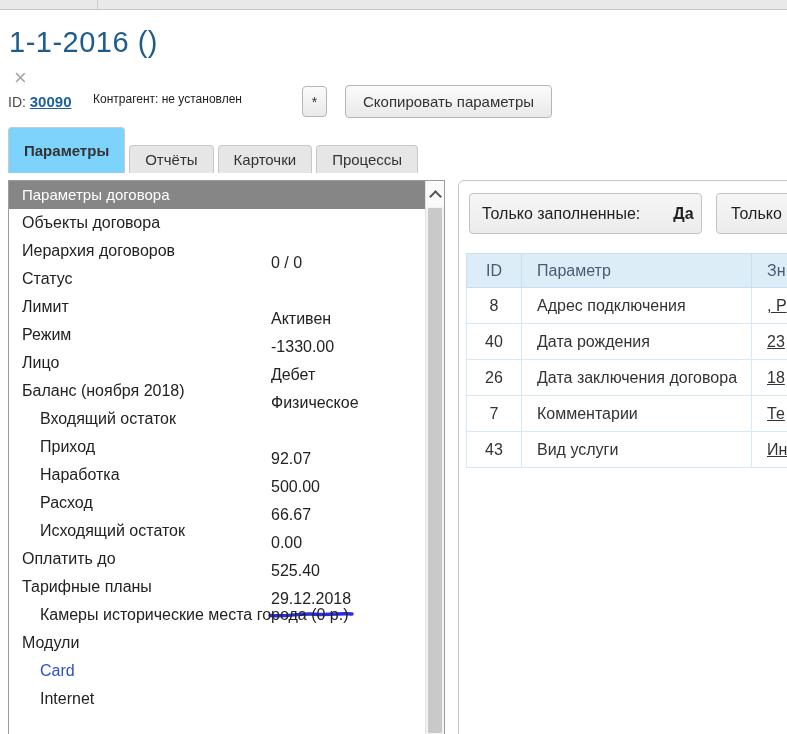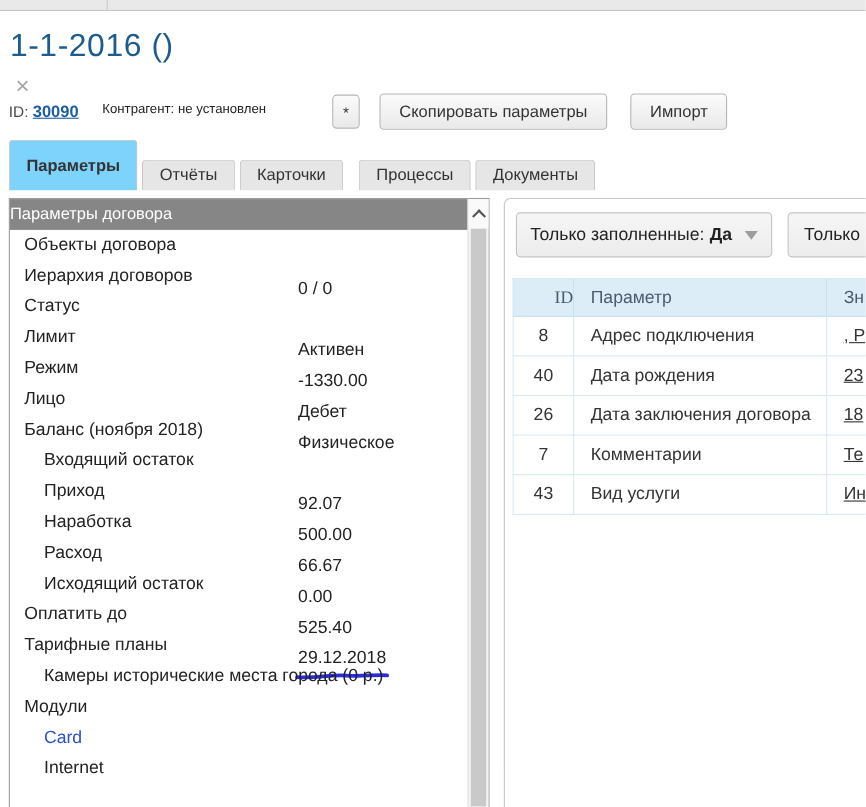--- a/index.html
+++ b/index.html
@@ -26,54 +26,54 @@
   .ast{position:absolute;left:302px;top:2px;width:25px;height:31px;font-size:14px;line-height:14px;}
   .copy{position:absolute;left:345px;top:1px;height:33px;padding:0 17px;}
   .imp{position:absolute;left:573px;top:1px;height:33px;padding:0 17px;}
 
   
   .tabs{position:absolute;left:8px;top:127px;height:46px;display:flex;align-items:flex-end;}
   .tab{box-sizing:border-box;height:28px;background:#e6e6e6;border:1px solid #c9c9c9;border-bottom:none;
        border-radius:4px 4px 0 0;padding:0 15px;font-size:15px;color:#333;display:flex;align-items:center;
        margin-right:4px;cursor:pointer;white-space:nowrap;}
   .tab.active{height:46px;background:#7dd3fc;font-weight:bold;}
-  .tab.gap-before{margin-left:10px;}
+  .tab.gap-before{}
 
   
   .left-panel{position:absolute;left:8px;top:180px;width:437px;height:561px;border:1px solid #9c9c9c;box-sizing:border-box;background:#fff;}
-  .lp-header{height:28px;background:var(--lp-header-bg);color:#fff;font-size:15px;line-height:28px;margin-right:18px;}
+  .lp-header{height:28px;background:var(--lp-header-bg);color:#fff;font-size:15px;line-height:28px;padding-left:13px;margin-right:18px;}
   .lp-rows{position:absolute;left:0;top:28px;right:19px;}
   .prow{height:28px;position:relative;font-size:16px;color:#222;cursor:default;}
   .plabel{position:absolute;left:13px;top:0;line-height:28px;white-space:nowrap;}
   .prow.indent .plabel{left:31px;}
   .prow.link .plabel{color:var(--card-link);cursor:pointer;}
   .pvalue{position:absolute;left:262px;top:0;line-height:28px;white-space:nowrap;margin-top:40px;}
   .squiggle{display:none;position:absolute;left:-4px;top:24px;}
   .squiggle path{stroke:var(--annotation-blue);}
   .prow.annotated .squiggle{display:block;}
 
   
   .scrollbar{position:absolute;top:0;right:0;width:18px;bottom:0;background:#f3f3f3;border-left:1px solid #e2e2e2;}
   .sb-up{height:26px;background:#fafafa;display:flex;align-items:center;justify-content:center;cursor:pointer;}
   .sb-up .chev{width:7px;height:7px;border-top:2px solid #555;border-left:2px solid #555;transform:rotate(45deg);margin-top:4px;}
   .sb-thumb{position:absolute;top:27px;left:2px;right:2px;bottom:7px;background:#c9c9c9;border-radius:1px;cursor:pointer;}
 
   
   .right-panel{position:absolute;left:458px;top:180px;width:430px;height:600px;border:1px solid #c5c5c5;border-radius:6px;background:#fff;}
   .dd{background:linear-gradient(#f6f6f6,#ececec);border:1px solid #c3c3c3;border-radius:4px;
-      font-size:16px;color:#222;display:flex;align-items:center;box-sizing:border-box;cursor:pointer;white-space:nowrap;}
+      font-size:16px;color:#222;display:flex;align-items:center;box-sizing:border-box;cursor:pointer;white-space:nowrap;gap:28px;}
   .dd1{position:absolute;left:10px;top:12px;width:233px;height:41px;padding:0 12px;}
   .dd1 .ddval{font-weight:bold;margin-left:5px;}
   .dd-arrow{margin-left:auto;width:0;height:0;border-left:6px solid transparent;border-right:6px solid transparent;border-top:8px solid #9d9d9d;}
   .dd2{position:absolute;left:257px;top:12px;width:190px;height:41px;padding:0 14px;}
 
   
   .ptable{position:absolute;left:7px;top:72px;border-collapse:collapse;table-layout:fixed;width:536px;font-size:16px;background:#fff;}
   .ptable th{background:var(--thead-bg);color:#4a5b6e;font-weight:normal;height:33px;border:1px solid #c6e0f2;text-align:left;padding:0 0 0 15px;}
-  .ptable th.cid{text-align:right;padding:0;font-family:Liberation Serif, serif;}
+  .ptable th.cid{text-align:center;padding:0;}
   .ptable td{height:35px;border:1px solid #d7e9f7;color:#333;padding:0 0 0 15px;overflow:hidden;white-space:nowrap;}
   .ptable td.cid{text-align:center;padding:0;}
   .ptable{border:1px solid #b9d7ec;}
   .vlink{text-decoration:underline;cursor:pointer;}
 </style>
 </head>
 <body>
 
 <div class="topstrip">
   <div class="notch"></div>
@@ -85,39 +85,35 @@
 </div>
 
 <div class="header-row">
   <span class="idg">
     <span>ID:</span>
     <span class="idlink">30090</span>
   </span>
   <span class="cp">Контрагент: не установлен</span>
   <button class="btn ast">*</button>
   <button class="btn copy">Скопировать параметры</button>
-  <button class="btn imp">Импорт</button>
 </div>
 
 <div class="tabs">
 
 <div class="tab active">
       <span>Параметры</span>
     </div>
     <div class="tab">
       <span>Отчёты</span>
     </div>
     <div class="tab">
       <span>Карточки</span>
     </div>
     <div class="tab gap-before">
       <span>Процессы</span>
-    </div>
-    <div class="tab">
-      <span>Документы</span>
     </div>
   </div>
 
 <div class="left-panel">
   <div class="lp-header">Параметры договора</div>
   <div class="lp-rows">
 
   <div class="prow">
         <span class="plabel">Объекты договора</span>
         <span class="pvalue">

